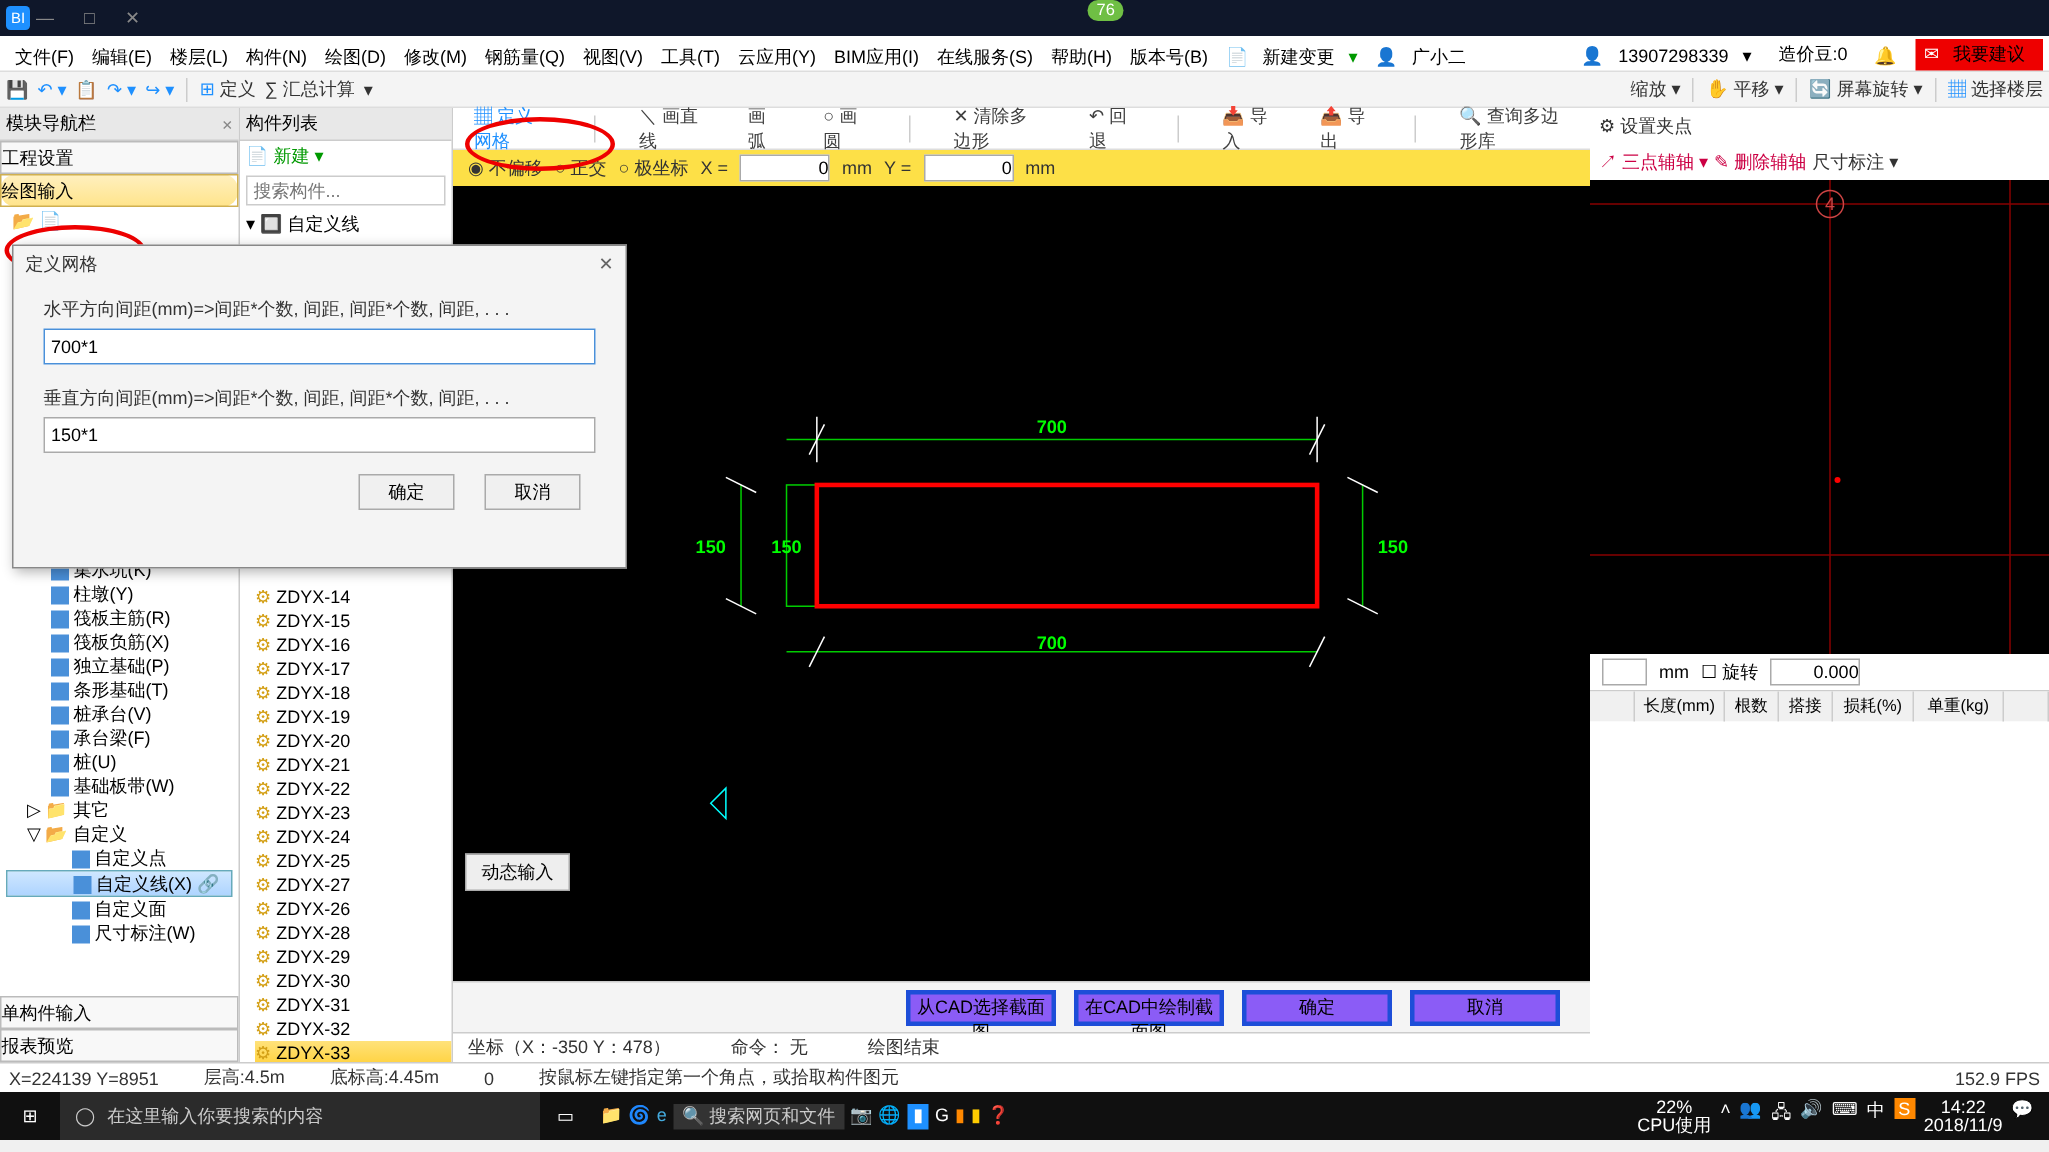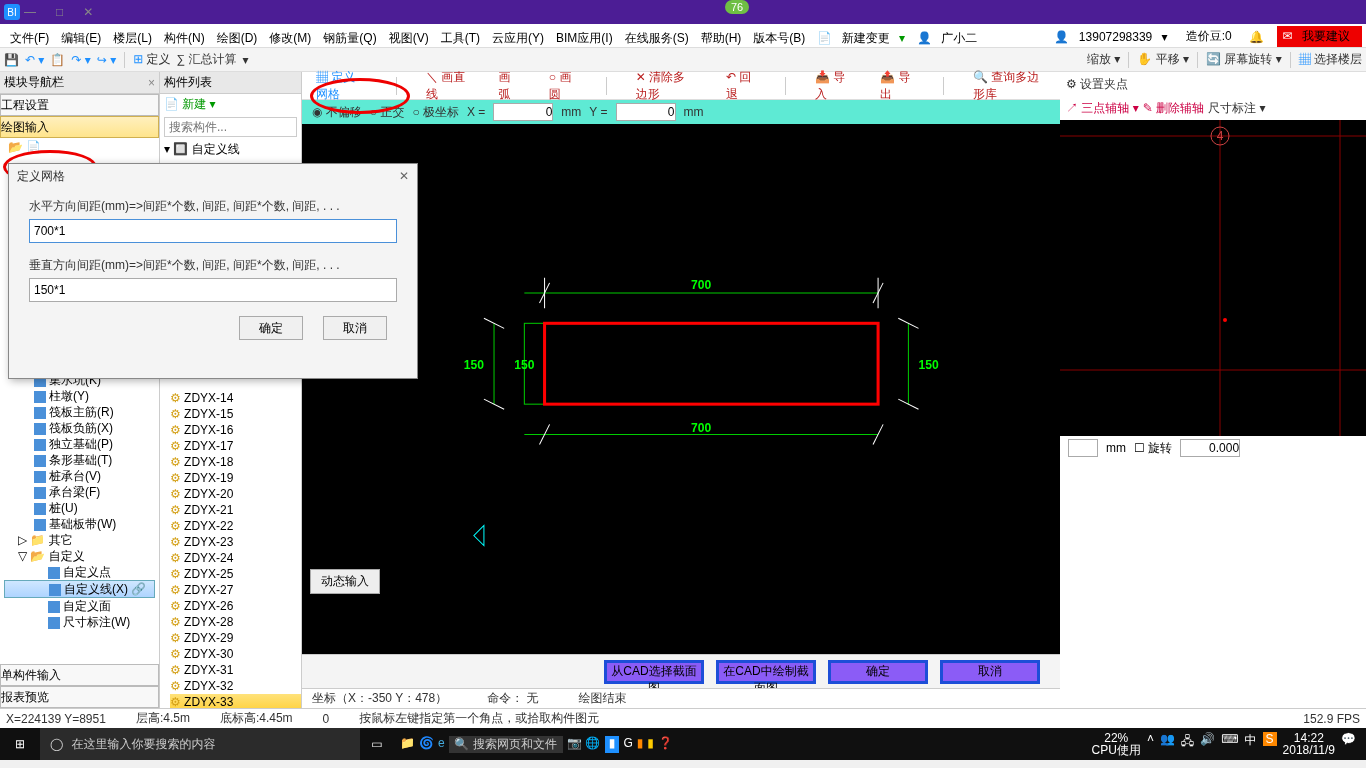--- a/index.html
+++ b/index.html
@@ -1,17 +1,17 @@
 <!DOCTYPE html>
 <html><head>
 <meta charset="utf-8">
 <style>
 * { margin: 0; padding: 0; box-sizing: border-box; font-family: "Microsoft YaHei", SimSun, sans-serif; font-size: 12px; }
 body { background: #f0f0f0; width: 1366px; height: 768px; overflow: hidden; position: relative; }
-.titlebar { height: 24px; background: #4c1d95; display: flex; align-items: center; padding: 0 4px; color: #666; }
+.titlebar { height: 24px; background: #0f172a; display: flex; align-items: center; padding: 0 4px; color: #666; }
 .titlebar .app-icon { width: 16px; height: 16px; background: #1e90ff; border-radius: 3px; margin-right: 4px; display:inline-flex;align-items:center;justify-content:center;color:#fff;font-size:10px;}
 .titlebar .title-text { flex: 1; color: #999; }
 .titlebar .win-ctrl { display: flex; gap: 20px; color: #888; padding-right: 8px; }
 .menubar { height: 24px; background: #fff; display: flex; align-items: flex-end; padding: 0 4px; border-bottom: 1px solid #ddd; }
 .menubar span { padding: 0 6px; color: #000; }
 .menubar .right { margin-left: auto; display: flex; align-items: center; gap: 6px; color: #333; }
 .toolbar1 { height: 24px; background: #f4f4f4; display: flex; align-items: center; padding: 0 4px; gap: 6px; border-bottom: 1px solid #ddd; }
 .toolbar1 .sep { width:1px; height:16px; background:#ccc; margin:0 2px; }
 .toolbar1 span { color:#333; }
 .main { display: flex; height: 636px; }
@@ -27,23 +27,23 @@
 .tree-folder { padding-left:14px; line-height:16px; }
 .tree-folder .f { color:#d9a441; }
 .mid-col { width: 142px; background:#fff; border-right:1px solid #ccc; display:flex; flex-direction:column; }
 .search-inp { width:100%; height:20px; border:1px solid #ccc; padding:0 4px; color:#aaa; }
 .comp-list { flex:1; overflow:hidden; padding-left:10px; }
 .comp-list div { line-height:16px; white-space:nowrap; }
 .comp-list .gear { color:#d4a017; }
 .comp-list .sel { background: linear-gradient(#ffe27a,#ffd23f); }
 .canvas-col { flex:1; background:#fff; display:flex; flex-direction:column; position:relative; }
 .draw-toolbar { height: 28px; background:#fff; border-bottom:1px solid #ddd; display:flex; align-items:center; padding:0 8px; gap:19px; }
-.draw-toolbar .btn { padding:0 6px; color:#b91c1c; }
+.draw-toolbar .btn { padding:0 6px; color:#404040; }
 .draw-toolbar .sep { width:1px; height:18px; background:#ccc; margin:0 4px; }
-.coord-bar { height:24px; background:#5eead4; display:flex; align-items:center; padding:0 10px; gap:8px; color:#333; }
+.coord-bar { height:24px; background:#fde047; display:flex; align-items:center; padding:0 10px; gap:8px; color:#333; }
 .coord-bar input { width:60px; height:18px; text-align:right; border:1px solid #aaa; }
 .black-canvas { flex:1; background:#000; position:relative; }
 .bottom-btns { height:34px; background:#f4f4f4; display:flex; align-items:center; justify-content:flex-end; gap:12px; padding:0 20px; border-top:1px solid #ccc; }
 .bottom-btns button { width:100px; height:24px; background:#8b5cf6; border:3px solid #1d4ed8; }
 .status-row { height:20px; background:#fff; display:flex; align-items:center; padding:0 10px; gap:40px; color:#333; border-top:1px solid #ccc; }
 .right-col { width:306px; background:#fff; display:flex; flex-direction:column; }
 .r-sub { height:24px; display:flex; align-items:center; padding:0 6px; color:#333; gap:4px; }
 .r-canvas { height: 316px; background:#000; position:relative; }
 .r-inputs { height:24px; display:flex; align-items:center; padding:0 8px; gap:8px; }
 .r-inputs input { width:60px; text-align:right; border:1px solid #aaa; height:18px; }
@@ -131,21 +131,21 @@
 <div class="main">
 
   <div class="left-col">
     <div class="panel-header">
       <span>模块导航栏</span>
         <span class="x">×</span>
     </div>
     <div class="btnrow">
         <div>工程设置</div>
       </div>
-    <div class="btnrow" style="background:linear-gradient(#fff0c0,#ffe48a);">
+    <div class="btnrow" style="background:linear-gradient(#fff0c0,#ffe48a);border-radius:11px;">
         <div style="background:transparent;border:1px solid #d0b050">绘图输入</div>
       </div>
     <div style="height:12px;padding:2px 8px;">📂 📄</div>
     <div class="tree">
       <div style="height:220px"></div>
       <div id="tree-items">
           <div class="tree-item"><span class="ico"></span>集水坑(K)</div>
           <div class="tree-item"><span class="ico"></span>柱墩(Y)</div>
           <div class="tree-item"><span class="ico"></span>筏板主筋(R)</div>
           <div class="tree-item"><span class="ico"></span>筏板负筋(X)</div>
@@ -300,20 +300,32 @@
         <text x="160" y="20" fill="#c44" text-anchor="middle" font-size="11">4</text>
         <circle cx="165" cy="200" r="2" fill="#f00"></circle>
       </svg>
     </div>
     <div class="r-inputs">
       <input style="width: 30px;">
       <span>mm</span>
       <label>☐ <span>旋转</span></label>
       <input value="0.000" style="">
     </div>
+    <div class="r-table">
+      <div class="r-table-h">
+        <div style="width:30px"></div>
+        <div style="width:60px">长度(mm)</div>
+        <div style="width:36px">根数</div>
+        <div style="width:36px">搭接</div>
+        <div style="width:54px">损耗(%)</div>
+        <div style="width:60px">单重(kg)</div>
+        <div style="flex:1"></div>
+      </div>
+      <div style="height:130px;background:#fff"></div>
+    </div>
   </div>
 </div>
 
 <div class="statusbar2">
   <span>X=224139 Y=8951</span>
   <span>层高:4.5m</span>
   <span>底标高:4.45m</span>
   <span>0</span>
   <span>按鼠标左键指定第一个角点，或拾取构件图元</span>
   <span class="fps">152.9 FPS</span>

